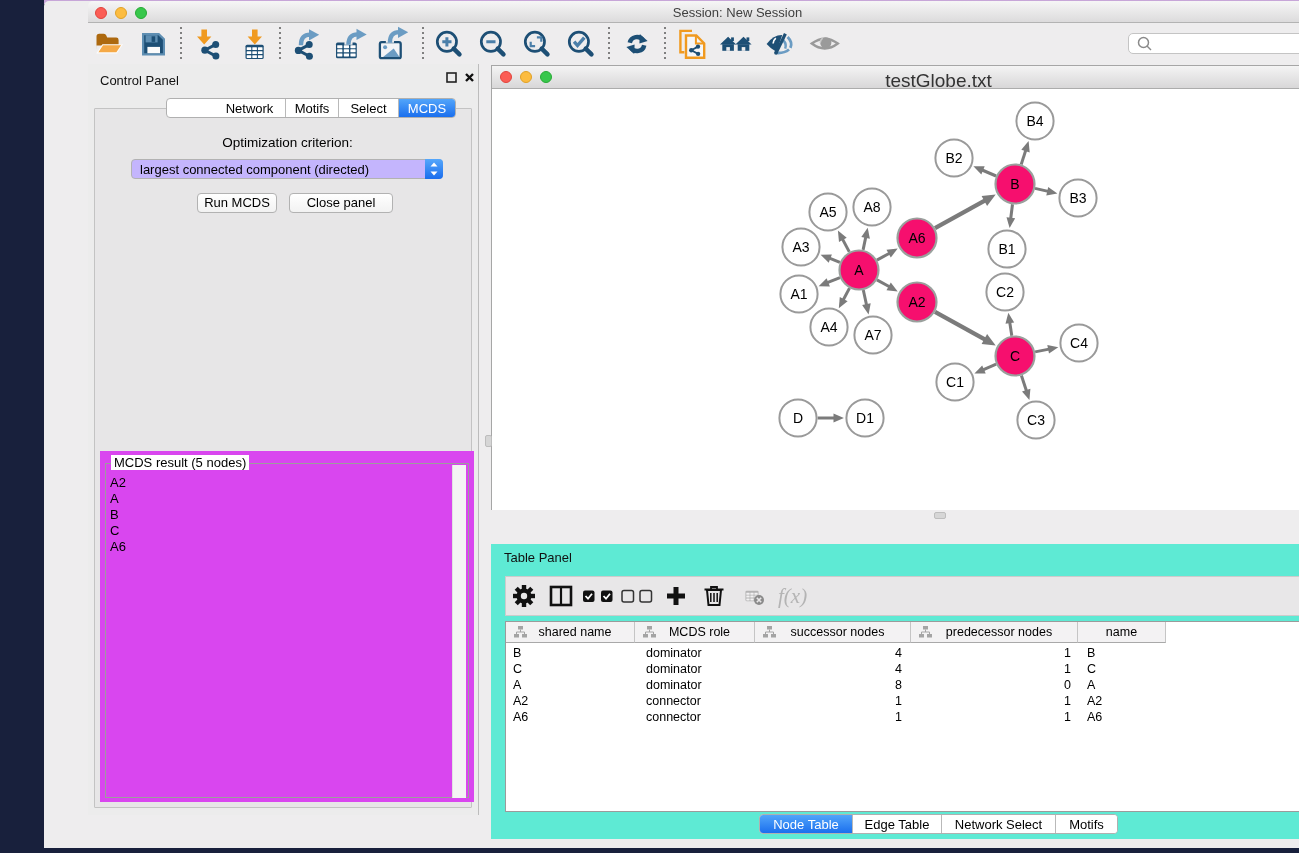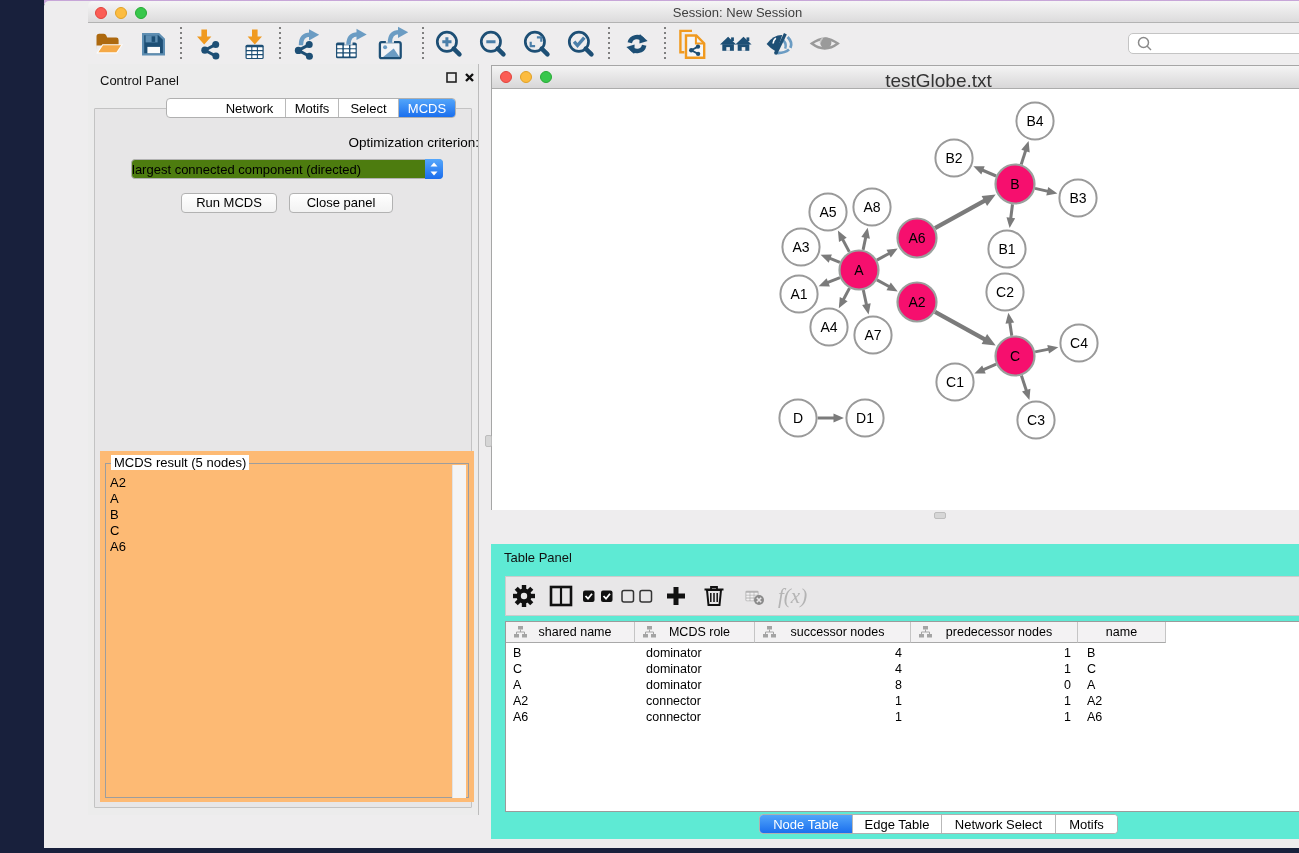--- a/index.html
+++ b/index.html
@@ -34,30 +34,30 @@
   background:#e7e6e7; border:1px solid #c3c3c3; border-radius:1px; }
 
 .seg { position:absolute; display:flex; height:20px;
   border:1px solid #b0b0b0; border-radius:4px; background:#fff; overflow:hidden; }
 .seg div { font-size:13px; color:#000; text-align:center; line-height:19px;
   border-right:1px solid #b9b9b9; background:#fff; }
 .seg div:last-child { border-right:none; }
 .seg div.sel { background:linear-gradient(#52a5fa,#1b6fee); color:#fff; }
 
 #combo { position:absolute; left:43px; top:95px; width:312px; height:20px;
-  background:#4d7c0f; border:1px solid #b2b2b2; border-radius:4px; font-size:13px;
-  color:#000; line-height:19px; padding-left:0; }
+  background:#c4b5fd; border:1px solid #b2b2b2; border-radius:4px; font-size:13px;
+  color:#000; line-height:19px; padding-left:8px; }
 #comboBtn { position:absolute; right:-1px; top:-1px; width:18px; height:20px;
   background:linear-gradient(#55a7fb,#1a6ded); border-radius:0 4px 4px 0; }
 .btn { position:absolute; height:20px; background:linear-gradient(#ffffff,#f2f2f2);
   border:1px solid #b2b2b2; border-radius:4px; font-size:13px; color:#000;
   text-align:center; line-height:18px; }
 
 #resultWrap { position:absolute; left:12px; top:387px; width:374px; height:351px;
-  background:#fdba74; }
+  background:#d946ef; }
 #resultBox { position:absolute; left:5px; top:12px; width:364px; height:335px;
   border:1px solid #9d9d9d; }
 #resultBox .lbl { position:absolute; left:5px; top:-9px; background:#fff;
   padding:0 3px; font-size:13px; color:#000; }
 #resultBox .items { position:absolute; left:4px; top:11px; font-size:13px; line-height:16px; color:#000; }
 #resultSB { position:absolute; right:2px; top:1px; width:14px; height:333px;
   background:#f4f4f4; border-left:1px solid #e2e2e2; }
 
 #netwin { left:403px; top:64px; width:895px; height:445px; }
 #netcanvas { position:absolute; left:0; top:23px; width:893px; height:421px; background:#fff; }
@@ -264,28 +264,28 @@
       <rect x="1" y="1" width="9" height="9" fill="none" stroke="#222" stroke-width="1.6"></rect>
       <path d="M20 2 L27 9 M27 2 L20 9" stroke="#111" stroke-width="2.4"></path>
     </svg>
     <div id="cpInner"></div>
     <div class="seg" style="left:78px;top:34px;padding-left:47px;">
       <div style="width:72px">Network</div>
       <div style="width:53px">Motifs</div>
       <div style="width:60px">Select</div>
       <div class="sel" style="width:56px">MCDS</div>
     </div>
-    <div style="position:absolute;left:8px;top:71px;width:383px;text-align:right;font-size:13.5px;color:#000">Optimization criterion:</div>
+    <div style="position:absolute;left:8px;top:71px;width:383px;text-align:center;font-size:13.5px;color:#000">Optimization criterion:</div>
     <div id="combo">largest connected component (directed)
       <div id="comboBtn"><svg width="18" height="20">
         <path d="M9 3.5 L12.5 7.5 L5.5 7.5 Z" fill="#fff"></path>
         <path d="M9 16.5 L12.5 12.5 L5.5 12.5 Z" fill="#fff"></path>
       </svg></div>
     </div>
-    <div class="btn" style="left:93px;top:129px;width:96px">Run MCDS</div>
+    <div class="btn" style="left:109px;top:129px;width:80px">Run MCDS</div>
     <div class="btn" style="left:201px;top:129px;width:104px">Close panel</div>
     <div id="resultWrap">
       <div id="resultBox">
         <div class="lbl">MCDS result (5 nodes)</div>
         <div class="items">A2<br>A<br>B<br>C<br>A6</div>
         <div id="resultSB"></div>
       </div>
     </div>
   </div>
 

